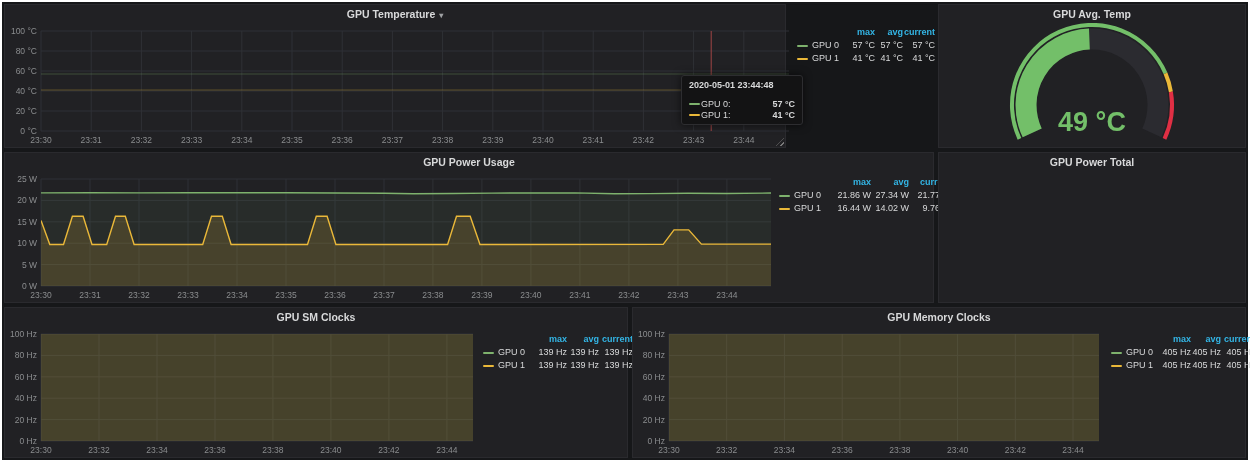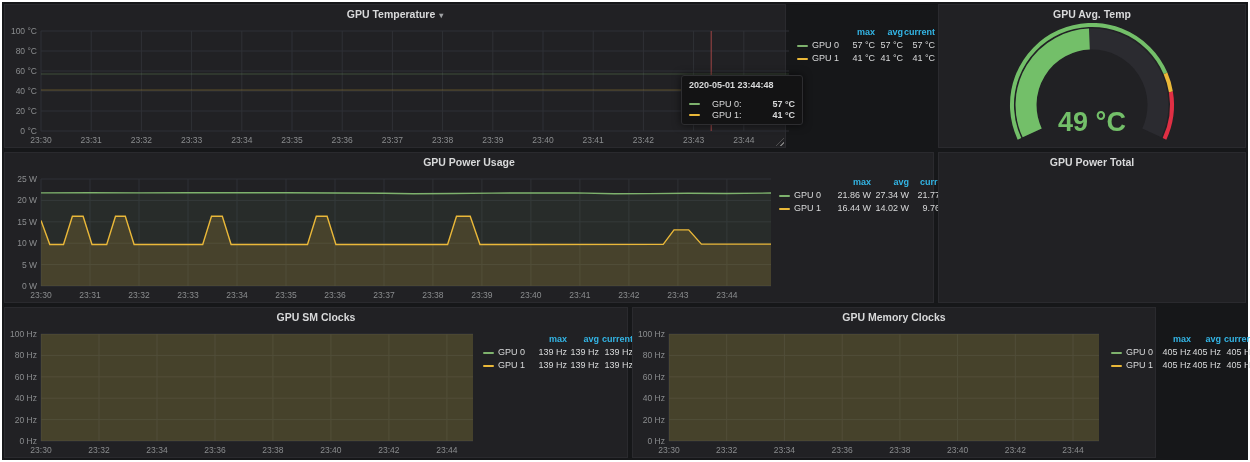--- a/index.html
+++ b/index.html
@@ -41,21 +41,21 @@
   .dash { width: 11px; height: 2px; border-radius: 1px; flex: 0 0 11px; }
 
   
   .tooltip {
     position: absolute; left: 676px; top: 52px; width: 122px;
     background: #131314; border: 1px solid #2d2d30; border-radius: 3px;
     padding: 4px 7px; font-size: 9px; color: #d8d9da; z-index: 5;
     box-shadow: 0 0 8px rgba(0,0,0,0.6);
   }
   .tt-time { font-weight: bold; margin-bottom: 9px; white-space: nowrap; }
-  .tt-row { display: flex; align-items: center; gap: 12px; margin-top: 1px; }
+  .tt-row { display: flex; align-items: center; gap: 1px; margin-top: 1px; }
   .tt-row b { margin-left: auto; }
 
   
   .gauge-value {
     position: absolute; left: 0; width: 100%; text-align: center; z-index: 3;
   }
   .gv-temp  { top: 84px; font-size: 27px; font-weight: bold; color: #73bf69; }
   .gv-power { top: 90px; font-size: 13px; font-weight: bold; color: #eab839; }
 
   
@@ -334,21 +334,21 @@
             <span class="dash" style="background: rgb(234, 184, 57);"></span>
             <span>GPU 1</span>
           </div>
           <div class="lg-v">139 Hz</div>
           <div class="lg-v">139 Hz</div>
           <div class="lg-v">139 Hz</div>
         </div>
     </div>
   </div>
 
-  <div class="panel" style="left:630px;top:305px;width:524px;height:151px;">
+  <div class="panel" style="left:630px;top:305px;width:614px;height:151px;">
     <div class="panel-title">
       <span>GPU Memory Clocks</span>
     </div>
     <div class="panel-body" style="height:131px;">
       <svg id="mem-chart" width="472" height="131">
           <defs>
             <clipPath id="mem-chart-cp">
               <rect x="36" y="8" width="430" height="107"></rect>
             </clipPath>
           </defs>

